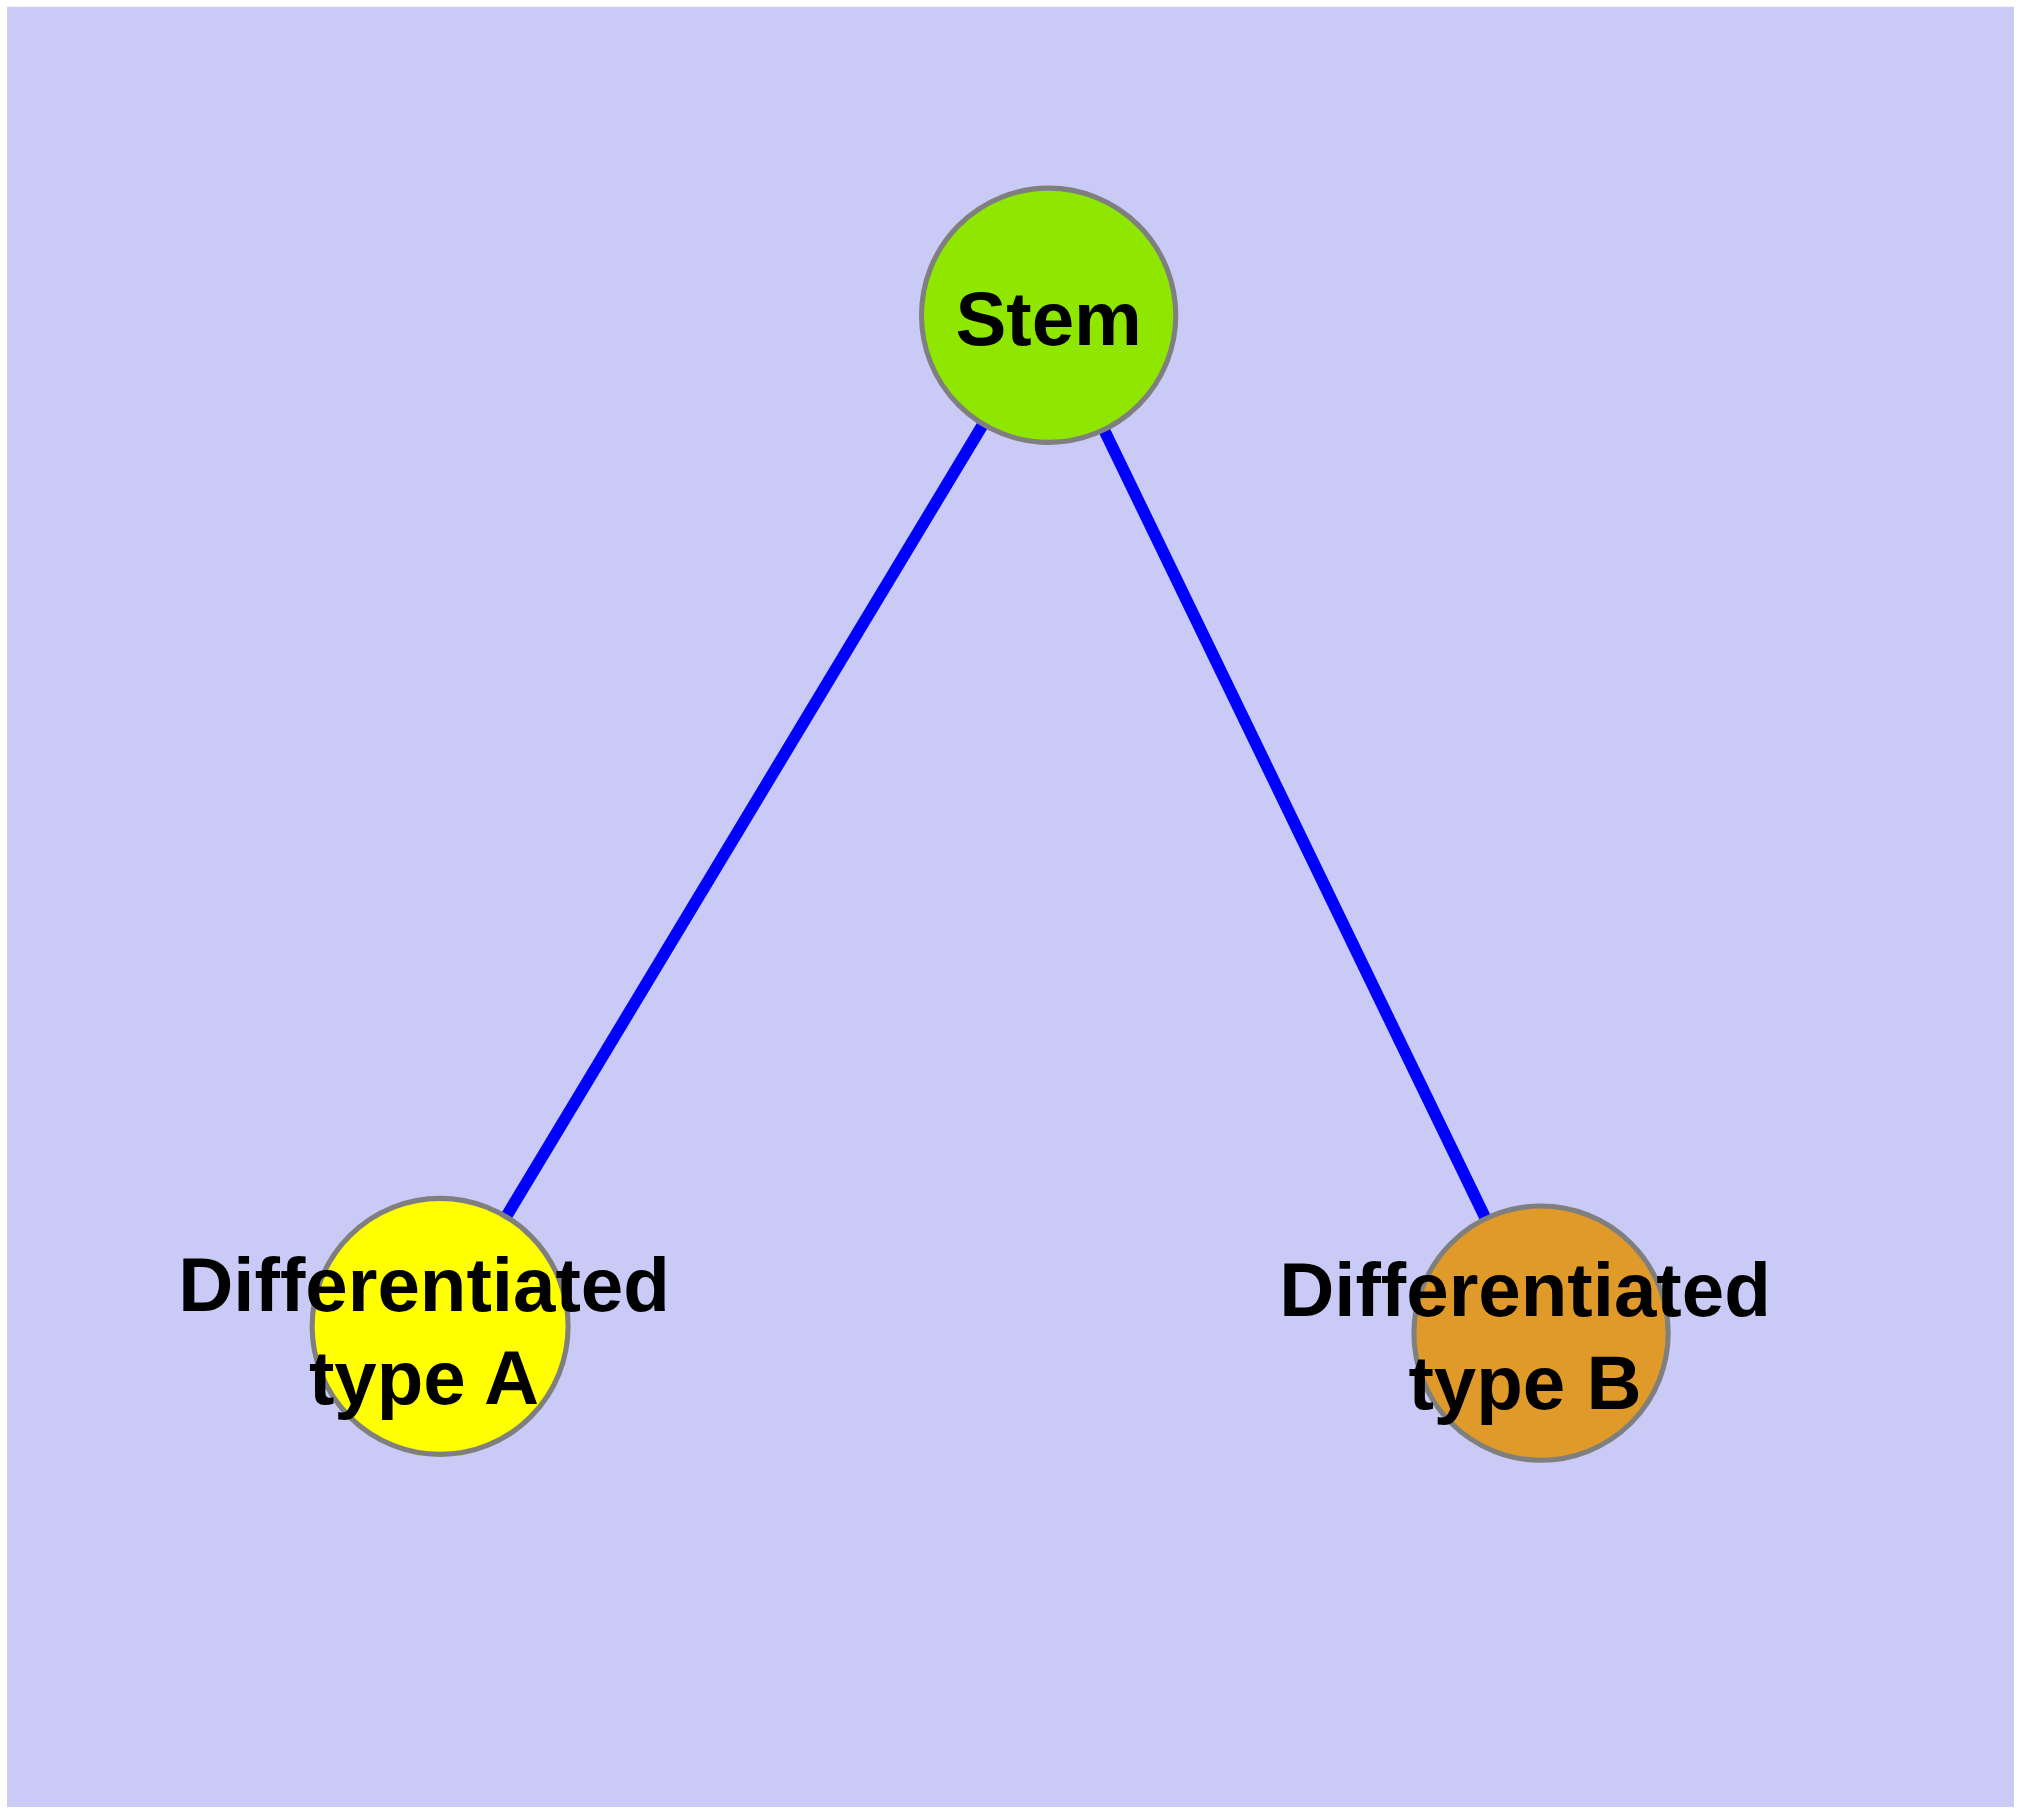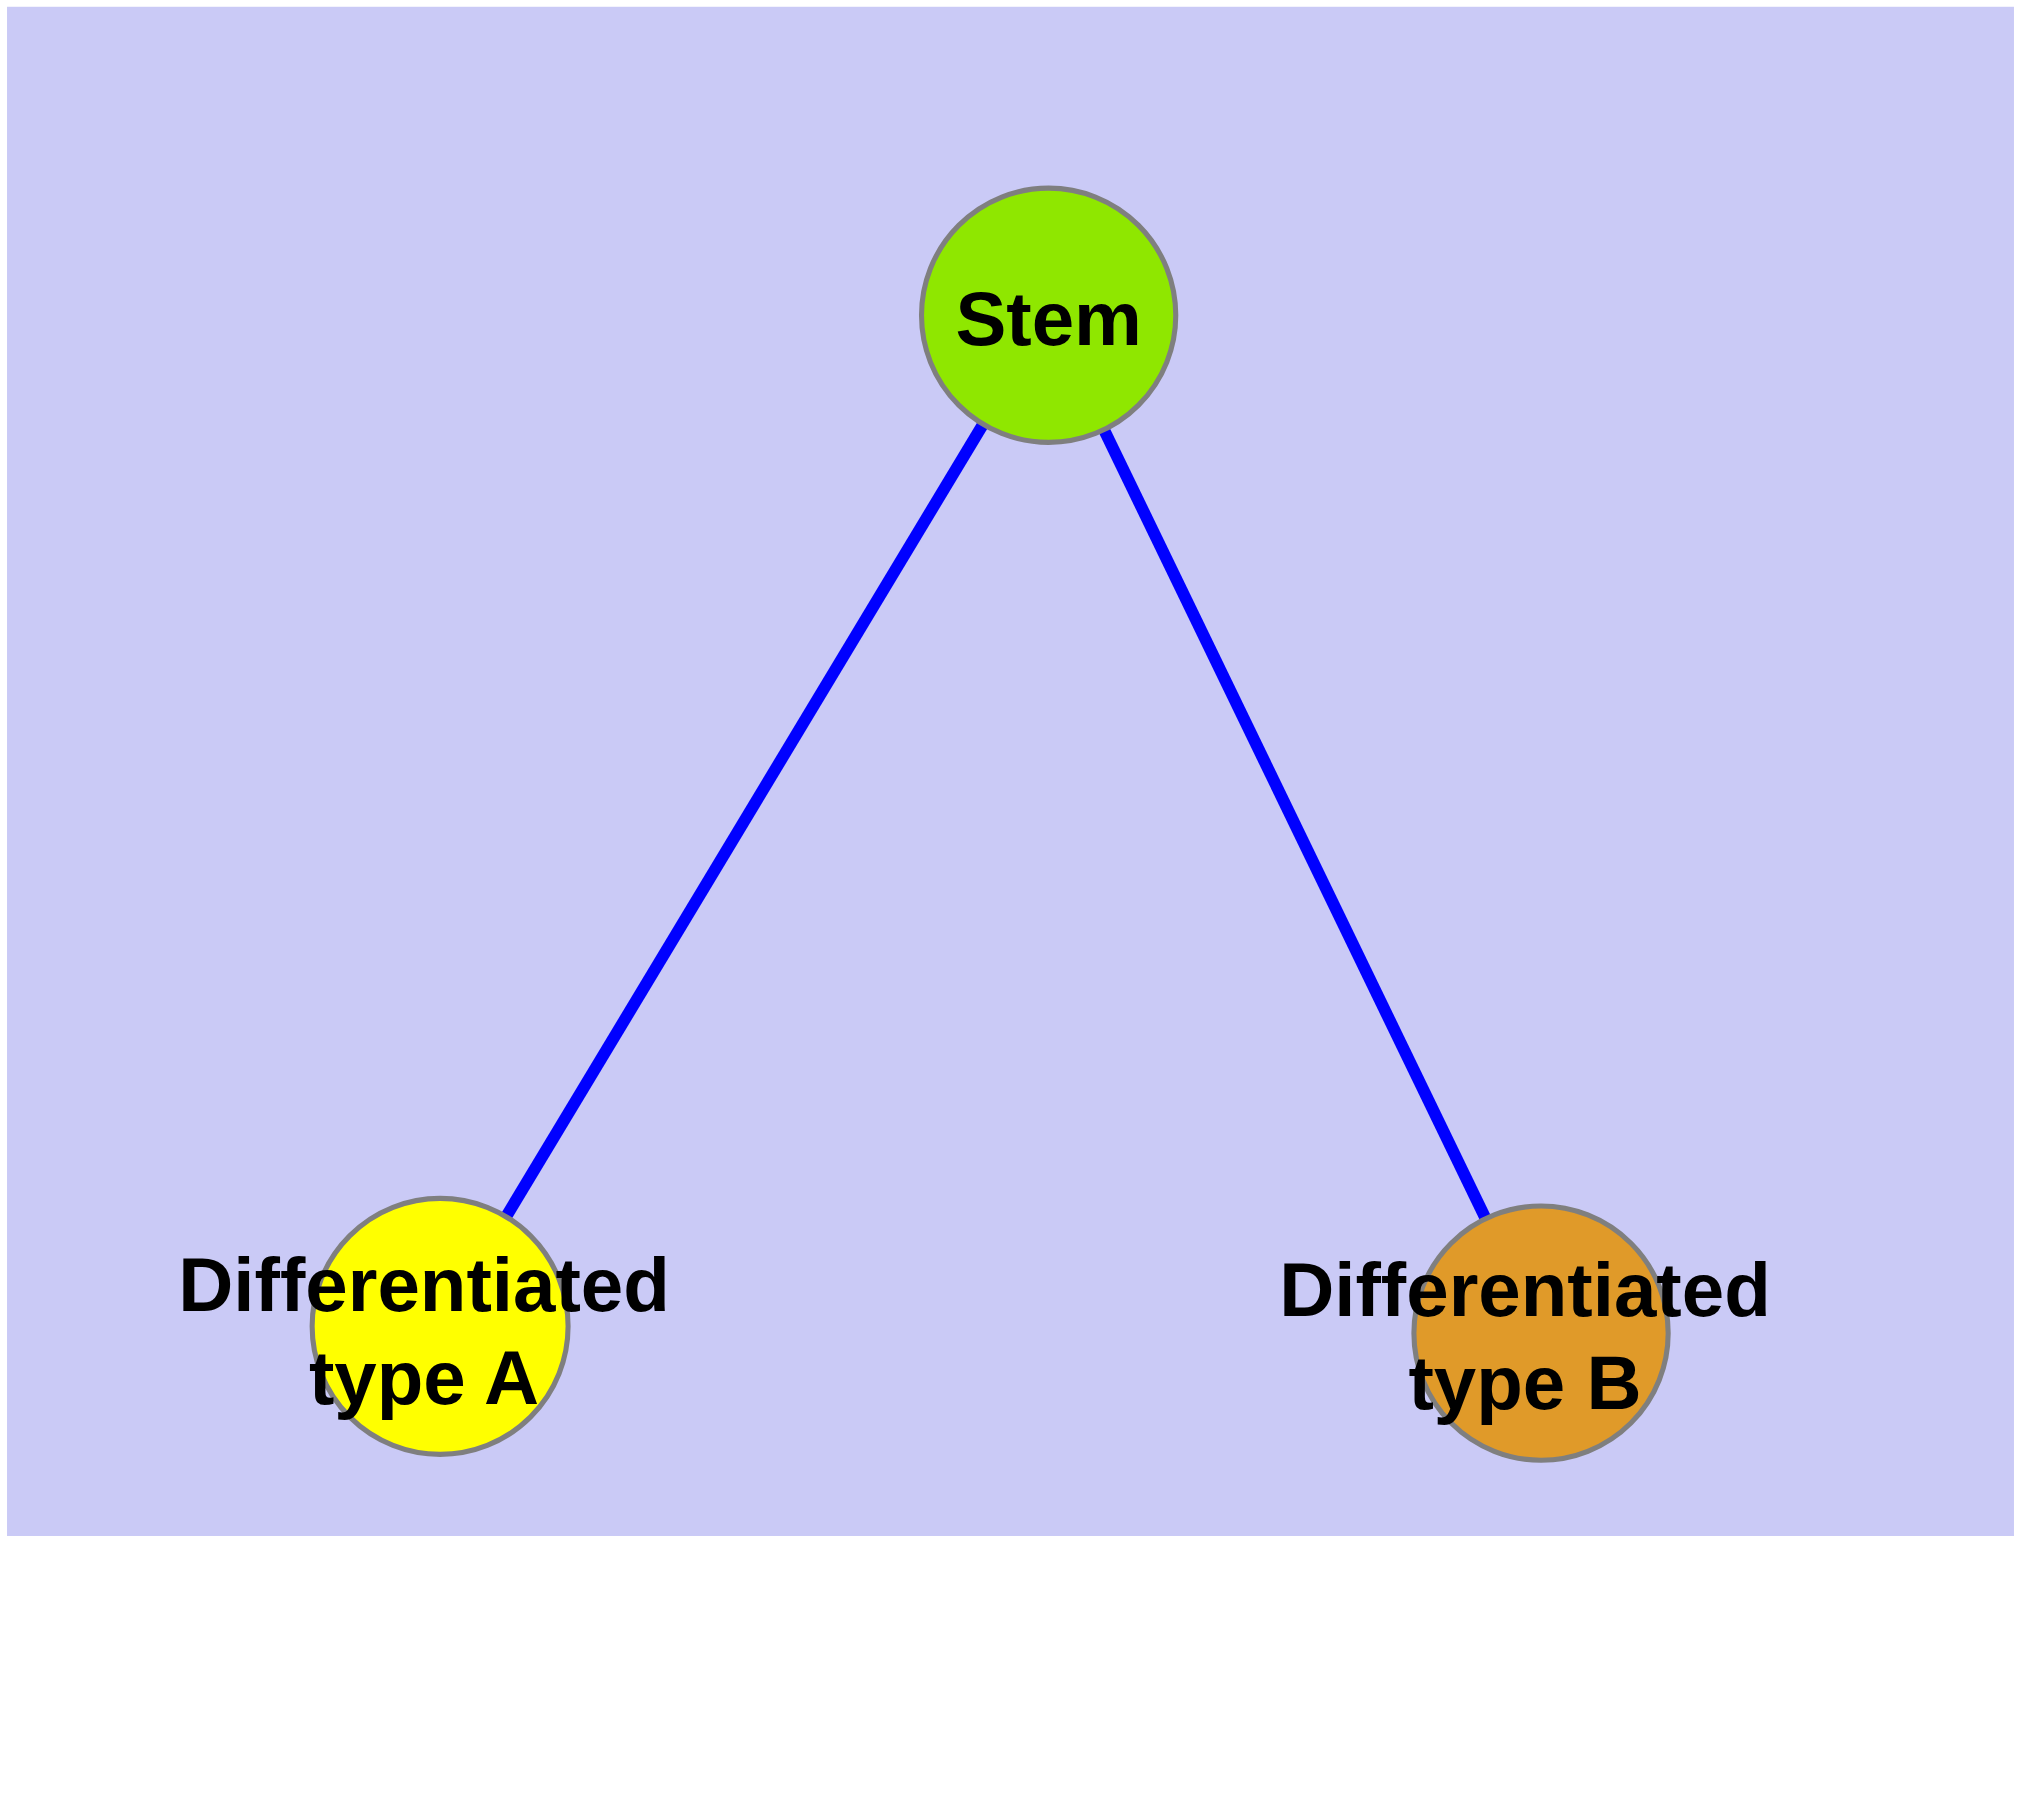--- a/index.html
+++ b/index.html
@@ -3,21 +3,21 @@
 <meta charset="utf-8">
 <style>
   html, body {
     margin: 0;
     padding: 0;
     background: #ffffff;
   }
   .stage {
     position: relative;
     width: 2021px;
-    height: 1536px;
+    height: 1812px;
     background: #ffffff;
     overflow: hidden;
     font-family: "Liberation Sans", sans-serif;
   }
   svg.graph {
     display: block;
     width: 2021px;
     height: 1812px;
   }
   .edge {

